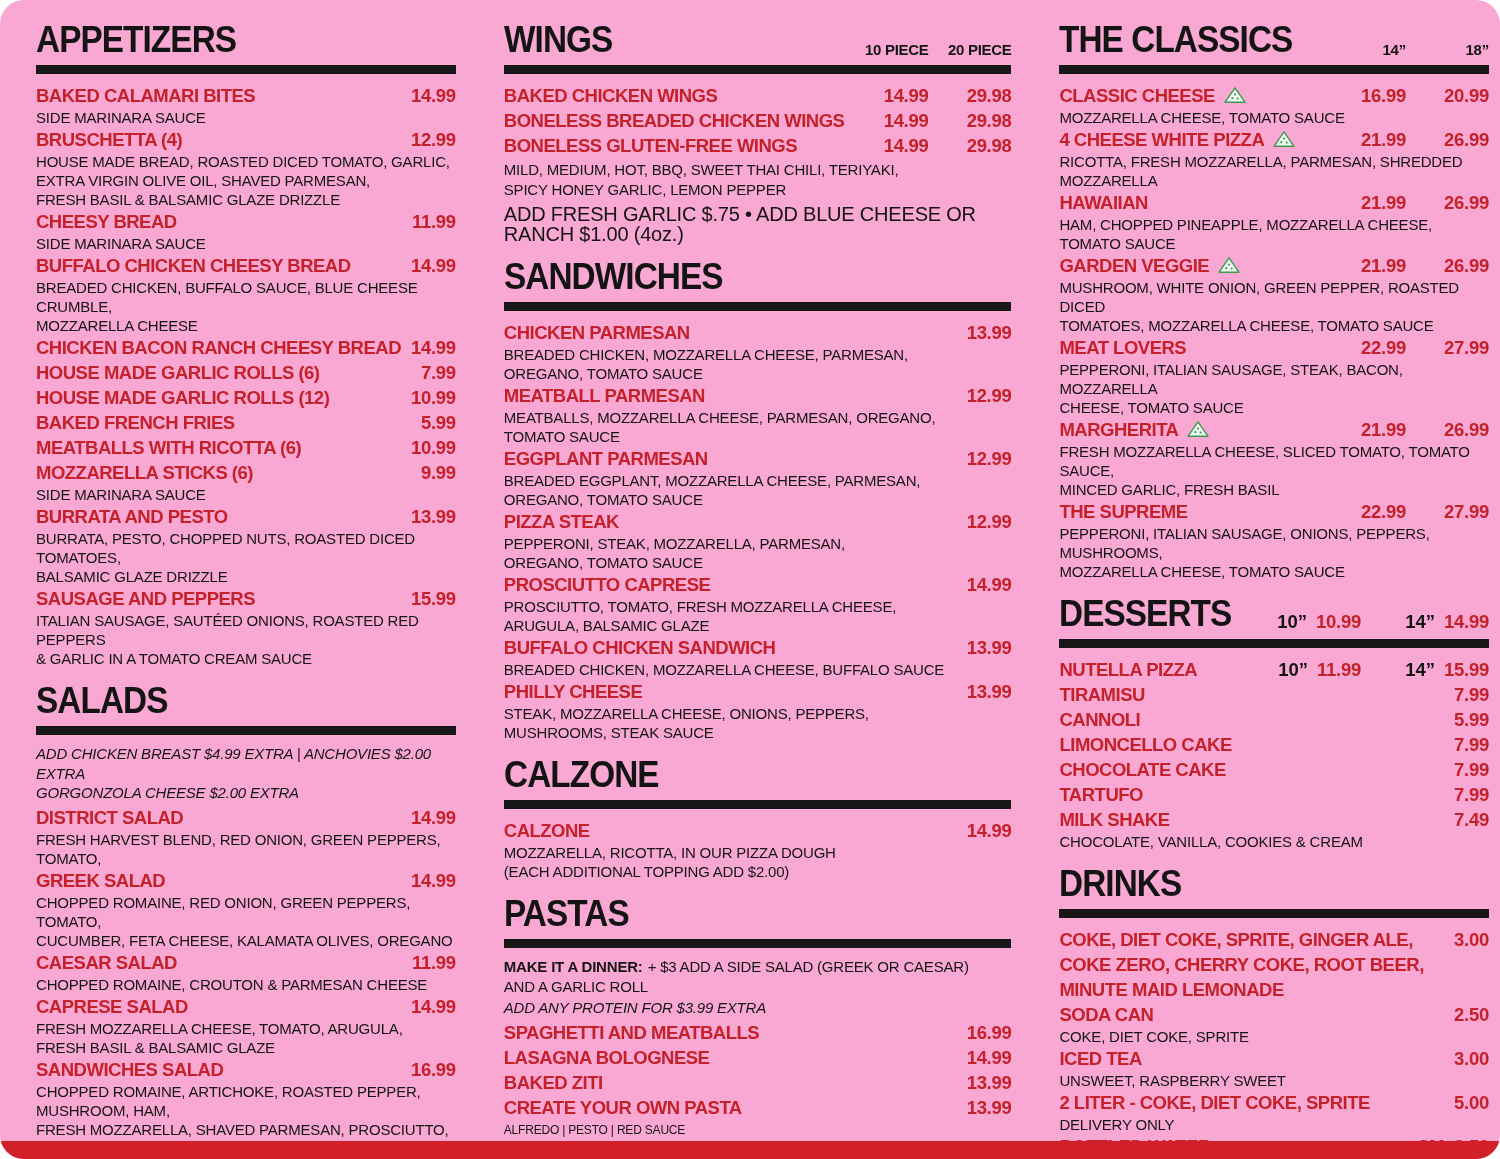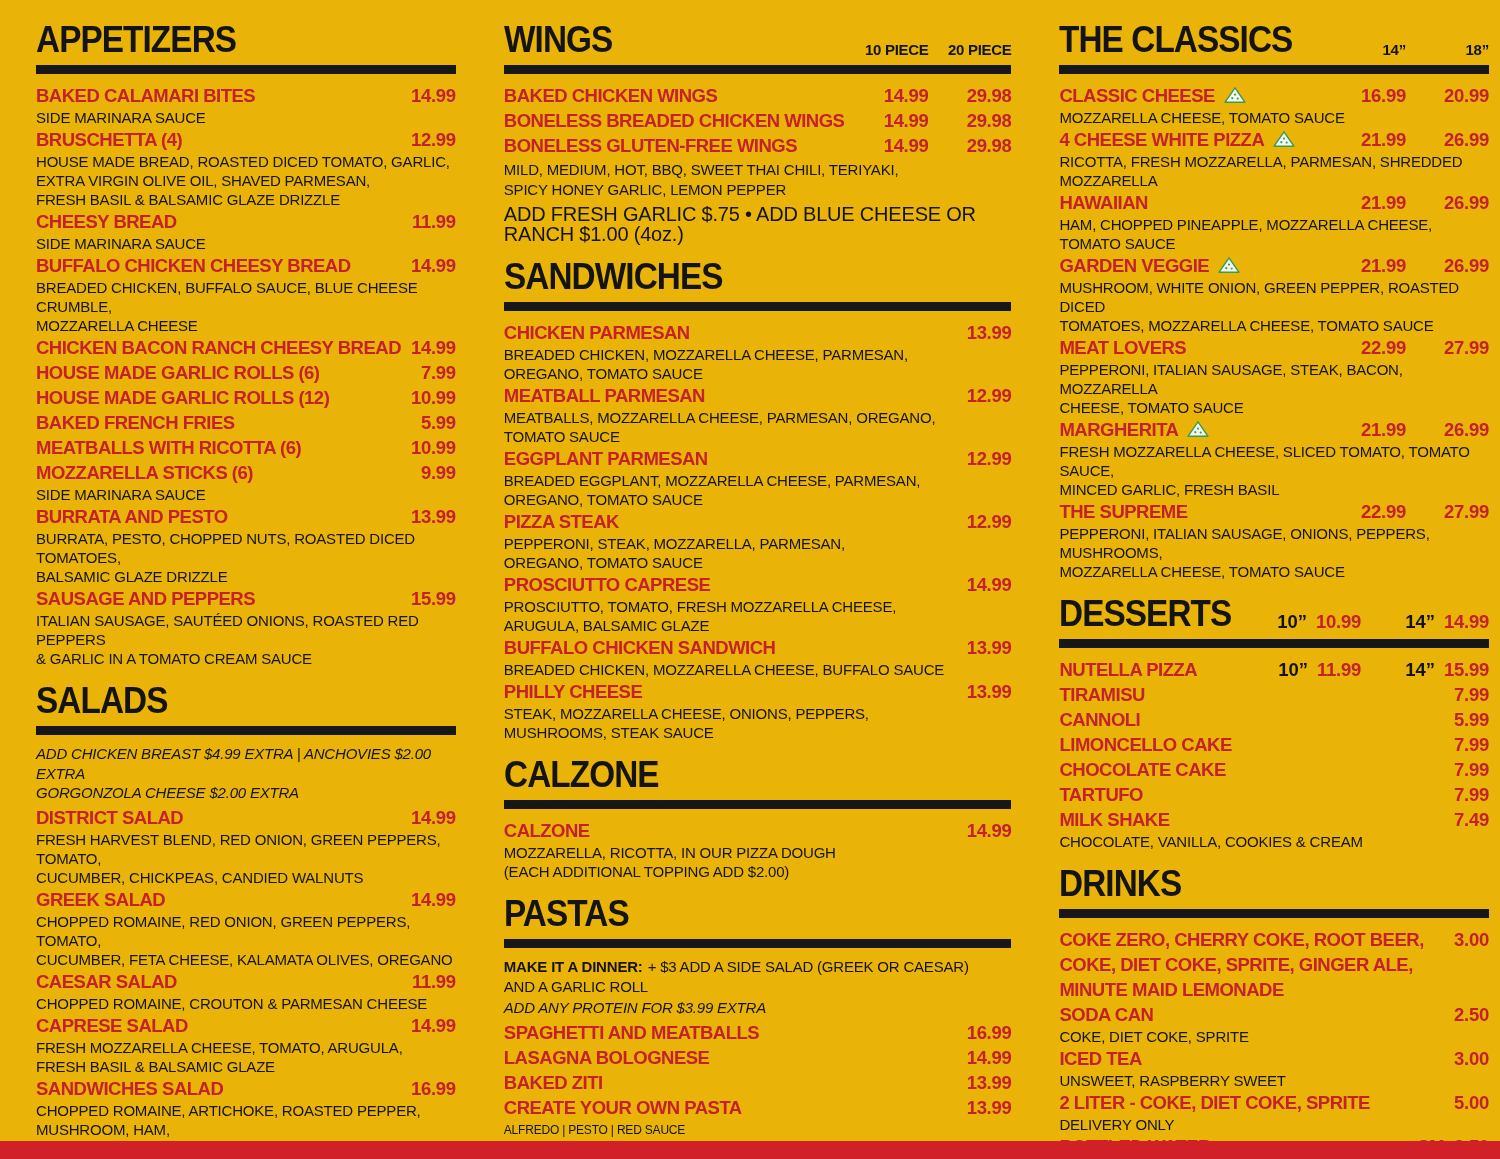--- a/index.html
+++ b/index.html
@@ -1,19 +1,19 @@
 <!DOCTYPE html>
 <html><head>
 <meta charset="utf-8">
 <title>Menu</title>
 <style>
   :root{ --red:#c4212a; --ink:#141414; }
   *{ box-sizing:border-box; }
   body{ margin:0; background:#ffffff; font-family:"Liberation Sans", sans-serif; color:var(--ink); }
-  .page{ position:relative; width:1500px; height:1159px; background:#eab308; overflow:hidden; }
+  .page{ position:relative; width:1500px; height:1159px; background:#f9a8d4; overflow:hidden;border-radius:24px; }
   .menu-grid{ display:grid; grid-template-columns:repeat(3,1fr); column-gap:48px; padding:20px 36px 0 36px; }
   .section{ margin-bottom:13px; }
   .sec-head{ display:flex; justify-content:space-between; align-items:flex-end; }
   .sec-title{ margin:0; font-size:37px; line-height:40px; font-weight:700; letter-spacing:-1px;
               transform:scaleX(.9); transform-origin:left bottom; white-space:nowrap; }
   .divider{ height:9px; background:#171717; margin:5px 0 9px; }
   .item-row{ display:flex; align-items:flex-start; }
   .name-wrap{ flex:1; min-width:0; }
   .item-name{ color:var(--red); font-weight:700; font-size:18.5px; line-height:25px; letter-spacing:-0.5px; white-space:nowrap; }
   .name-suffix{ color:var(--ink); font-weight:400; font-size:15.5px; margin-left:25px; letter-spacing:-0.2px;text-decoration:underline; }
@@ -139,21 +139,20 @@
           <div class="note italic">
             <div class="note-line"><span>ADD CHICKEN BREAST $4.99 EXTRA | ANCHOVIES $2.00 EXTRA</span></div>
             <div class="note-line"><span>GORGONZOLA CHEESE $2.00 EXTRA</span></div>
           </div>
           <div class="item">
             <div class="item-row">
               <div class="name-wrap"><span class="item-name">DISTRICT SALAD</span></div>
               <span class="price single">14.99</span>
             </div>
             <div class="desc">FRESH HARVEST BLEND, RED ONION, GREEN PEPPERS, TOMATO,</div>
-            <div class="desc">CUCUMBER, CHICKPEAS, CANDIED WALNUTS</div>
           </div>
           <div class="item">
             <div class="item-row">
               <div class="name-wrap"><span class="item-name">GREEK SALAD</span></div>
               <span class="price single">14.99</span>
             </div>
             <div class="desc">CHOPPED ROMAINE, RED ONION, GREEN PEPPERS, TOMATO,</div>
             <div class="desc">CUCUMBER, FETA CHEESE, KALAMATA OLIVES, OREGANO</div>
           </div>
           <div class="item">
@@ -520,22 +519,22 @@
           </div>
         </section>
         <section class="section">
           <div class="sec-head">
             <h2 class="sec-title">DRINKS</h2>
           </div>
           <div class="divider"></div>
           <div class="item">
             <div class="item-row">
               <div class="name-wrap">
+                <div class="item-name">COKE, DIET COKE, SPRITE, GINGER ALE,</div>
                 <div class="item-name">COKE ZERO, CHERRY COKE, ROOT BEER,</div>
-                <div class="item-name">COKE, DIET COKE, SPRITE, GINGER ALE,</div>
                 <div class="item-name">MINUTE MAID LEMONADE</div>
               </div>
               <span class="price single">3.00</span>
             </div>
           </div>
           <div class="item">
             <div class="item-row">
               <div class="name-wrap"><span class="item-name">SODA CAN</span></div>
               <span class="price single">2.50</span>
             </div>

